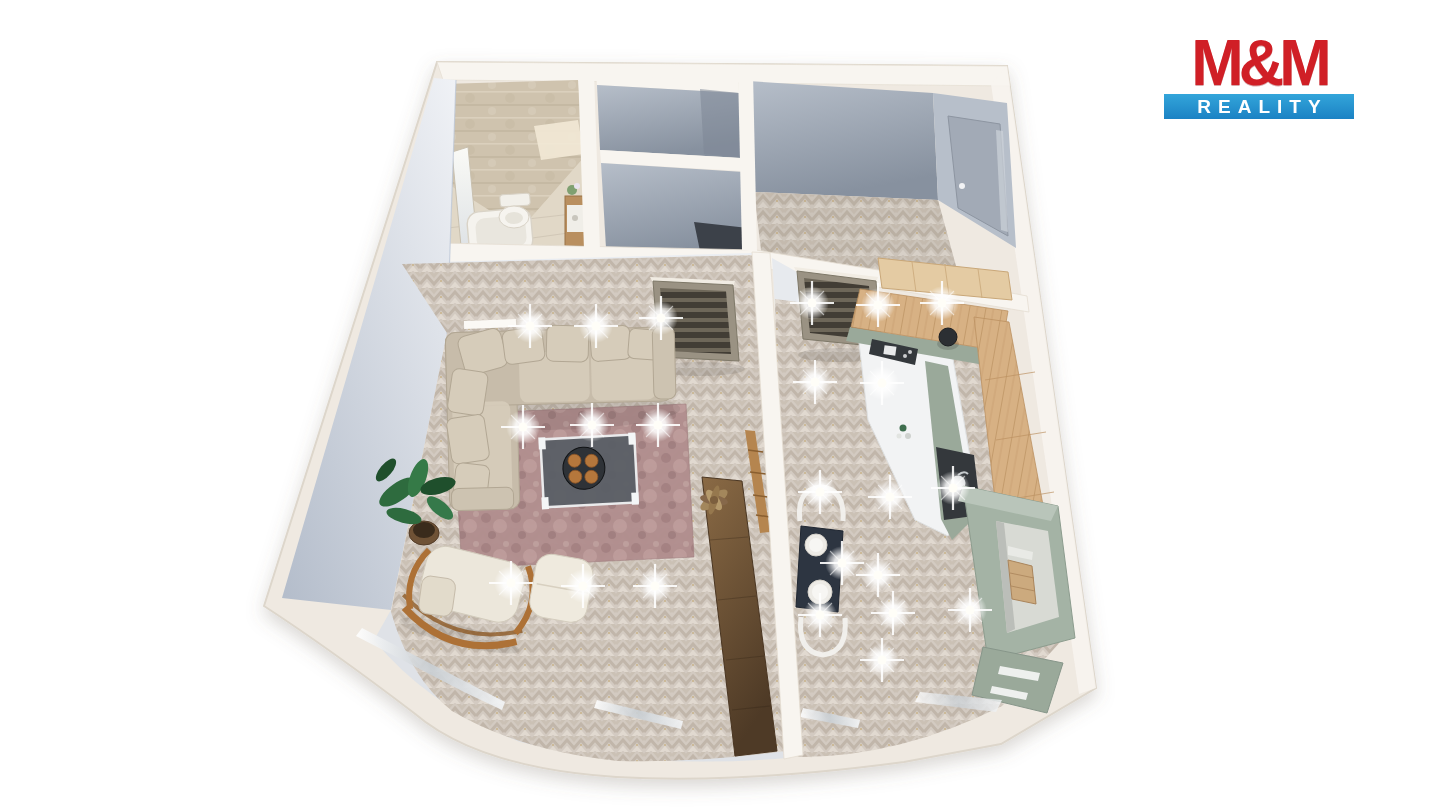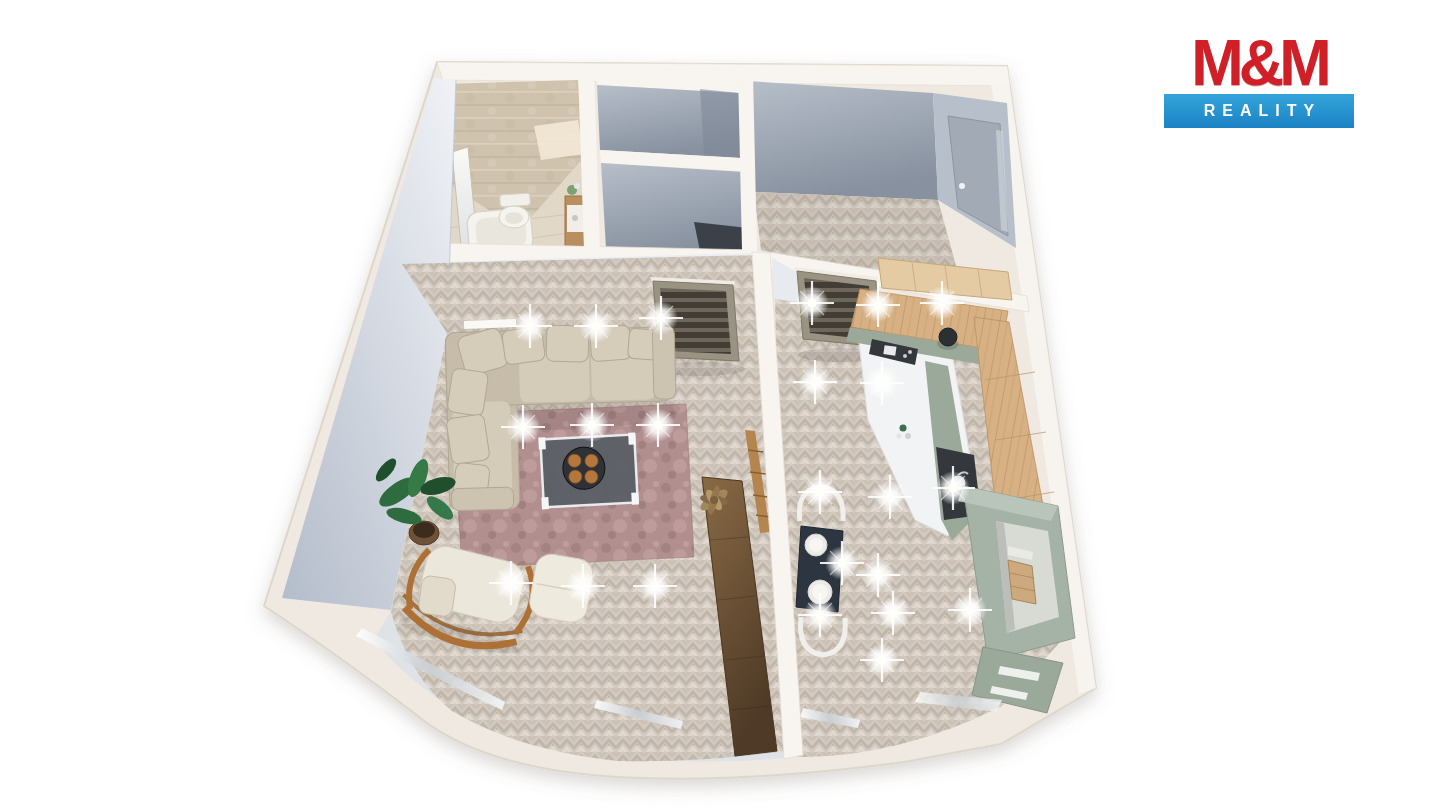--- a/index.html
+++ b/index.html
@@ -19,22 +19,22 @@
     --walkway:#f2f3f4; --appliance:#34383c; --door-gray:#a2aab6;
   }
   html,body{margin:0;padding:0;background:var(--page-bg);}
   .stage{position:relative;width:1440px;height:810px;overflow:hidden;background:var(--page-bg);
          font-family:"Liberation Sans",sans-serif;}
   .plan-svg{position:absolute;left:0;top:0;}
   .logo{position:absolute;left:1164px;top:32px;width:190px;user-select:none;}
   .logo-top{height:62px;display:flex;align-items:center;justify-content:center;
     font-weight:bold;font-size:63px;letter-spacing:-5px;color:var(--logo-red);
     transform:scaleY(1.02);text-shadow:0 1px 0 rgba(140,10,14,.35);}
-  .logo-bottom{height:34px;background:linear-gradient(180deg,var(--logo-blue),var(--logo-blue-dark));
-    color:var(--logo-text);font-weight:bold;font-size:16px;letter-spacing:7px;padding-left:7px;
+  .logo-bottom{height:25px;background:linear-gradient(180deg,var(--logo-blue),var(--logo-blue-dark));
+    color:var(--logo-text);font-weight:bold;font-size:19px;letter-spacing:7px;padding-left:7px;
     display:flex;align-items:center;justify-content:center;}
 </style>
 </head>
 <body>
 
 <div class="stage">
 
   <svg class="plan-svg" width="1440" height="810" viewBox="0 0 1440 810">
     <defs>
       <linearGradient id="gFace" x1="0" y1="0" x2="0" y2="1">

